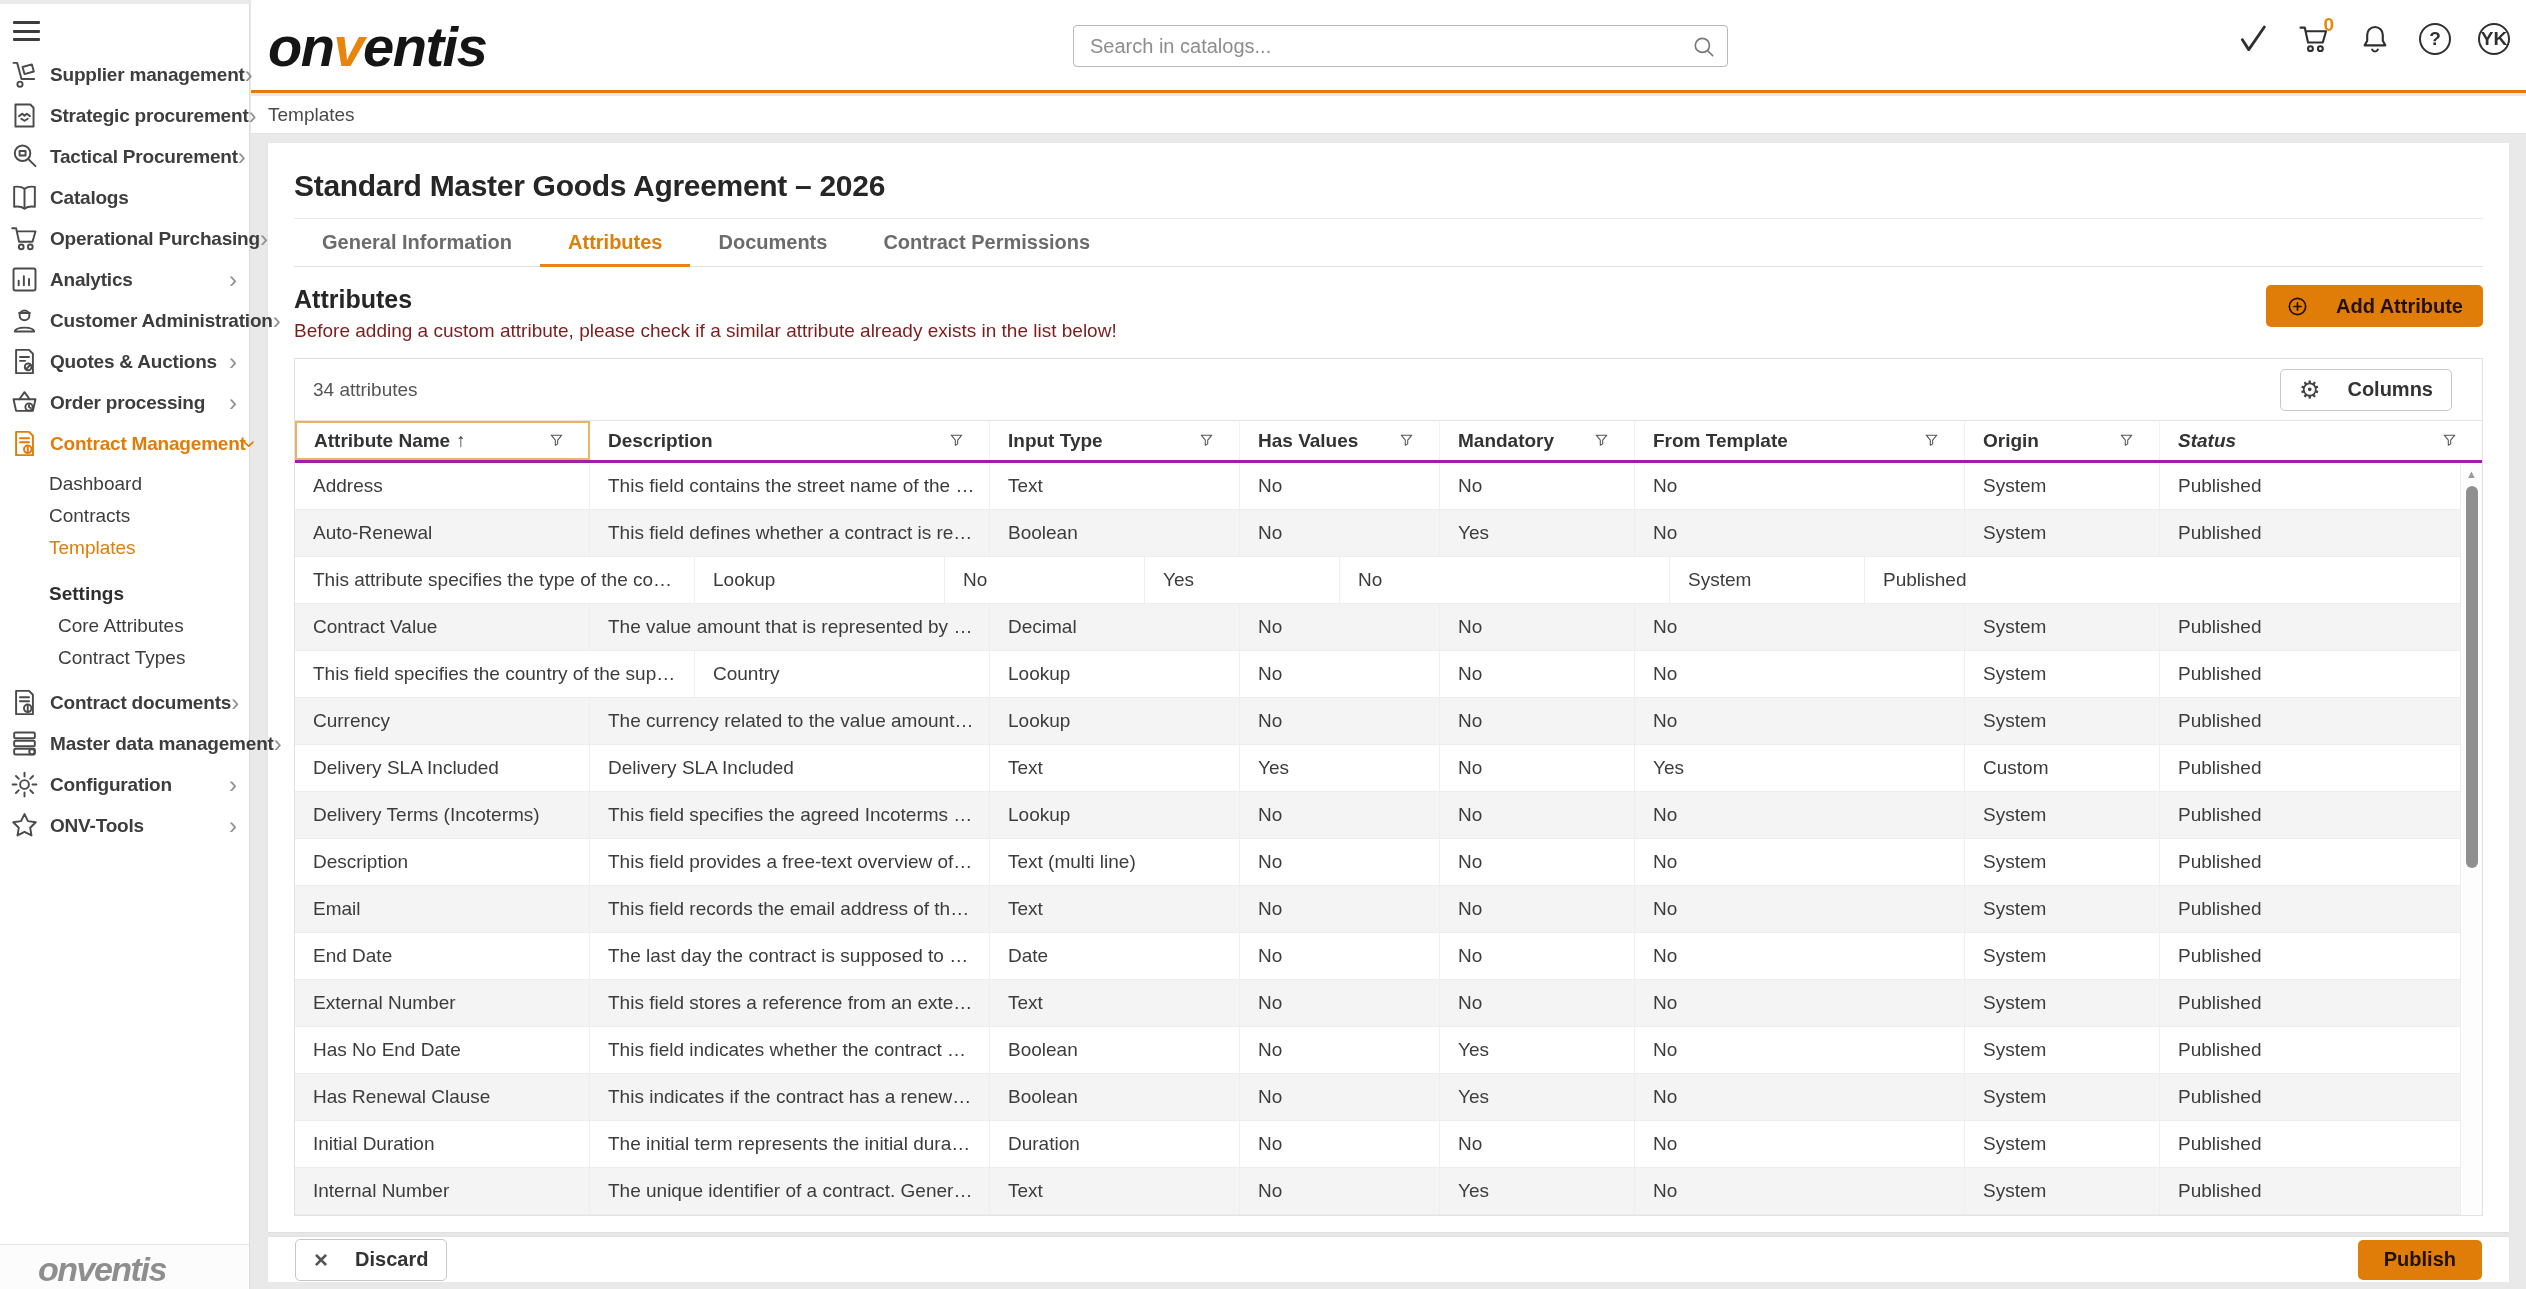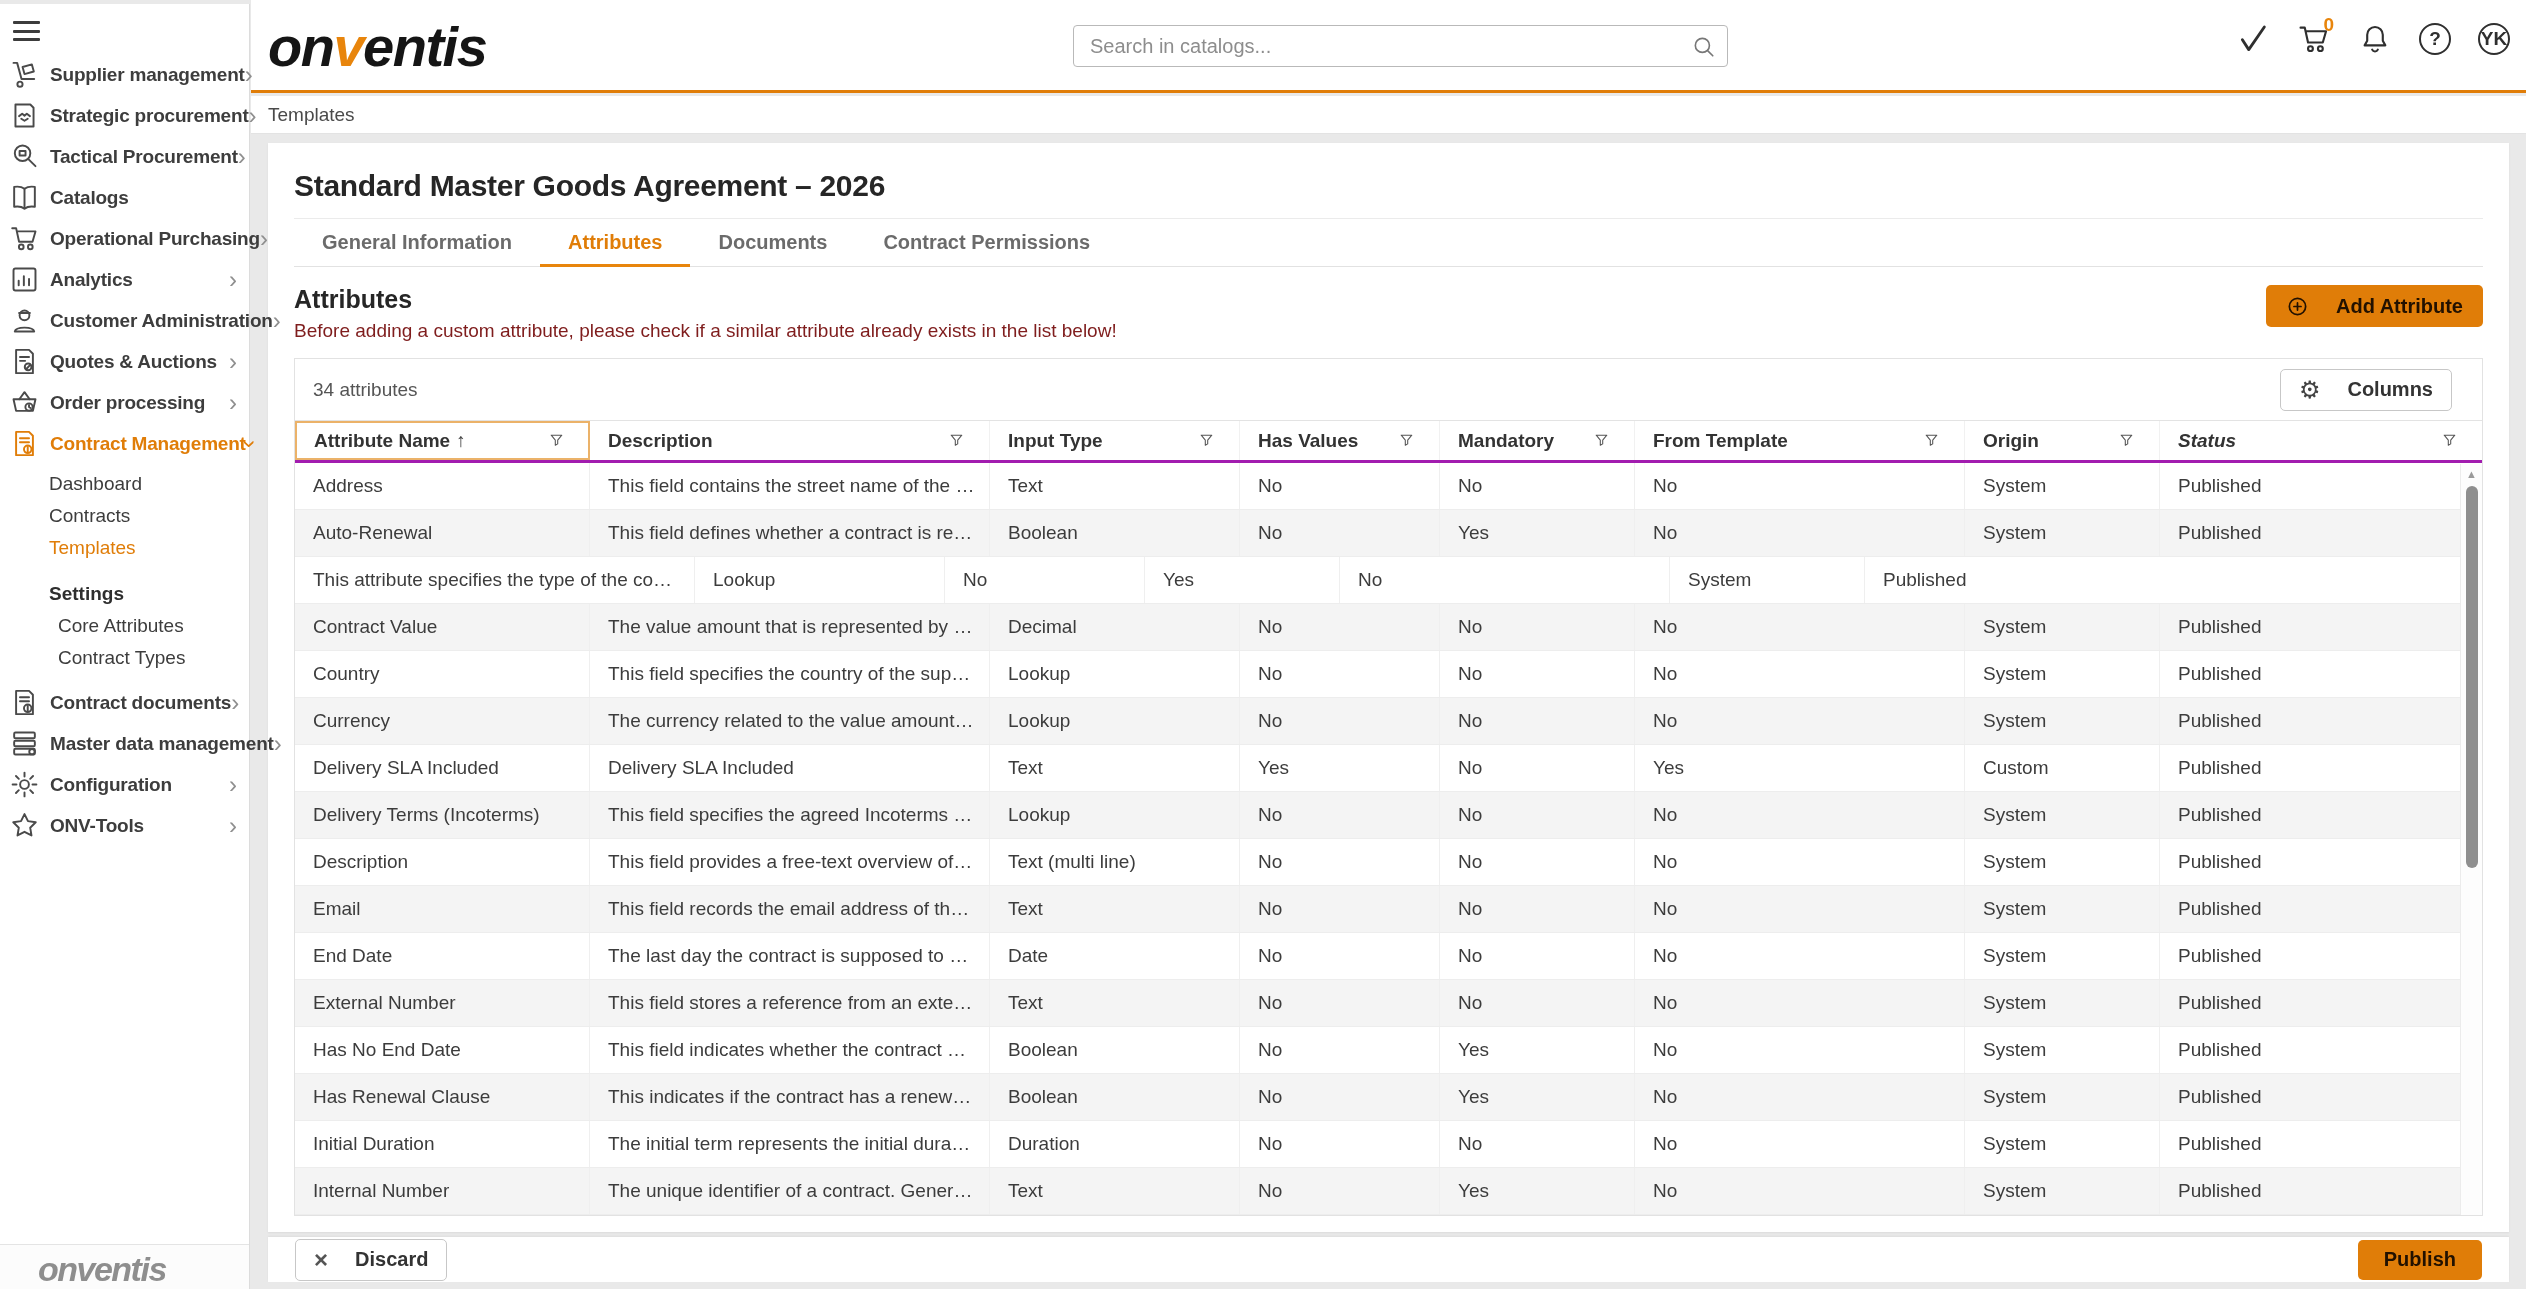--- a/index.html
+++ b/index.html
@@ -439,22 +439,22 @@
           <div class="td c-desc">The value amount that is represented by the given contract…</div>
           <div class="td c-input">Decimal</div>
           <div class="td c-hasv">No</div>
           <div class="td c-mand">No</div>
           <div class="td c-tmpl">No</div>
           <div class="td c-origin">System</div>
           <div class="td c-status">Published</div>
         </div>
 
         <div class="tr">
+          <div class="td c-desc">This field specifies the country of the supplier.</div>
           <div class="td c-name">Country</div>
-          <div class="td c-desc">This field specifies the country of the supplier.</div>
           <div class="td c-input">Lookup</div>
           <div class="td c-hasv">No</div>
           <div class="td c-mand">No</div>
           <div class="td c-tmpl">No</div>
           <div class="td c-origin">System</div>
           <div class="td c-status">Published</div>
         </div>
 
         <div class="tr">
           <div class="td c-name">Currency</div>

